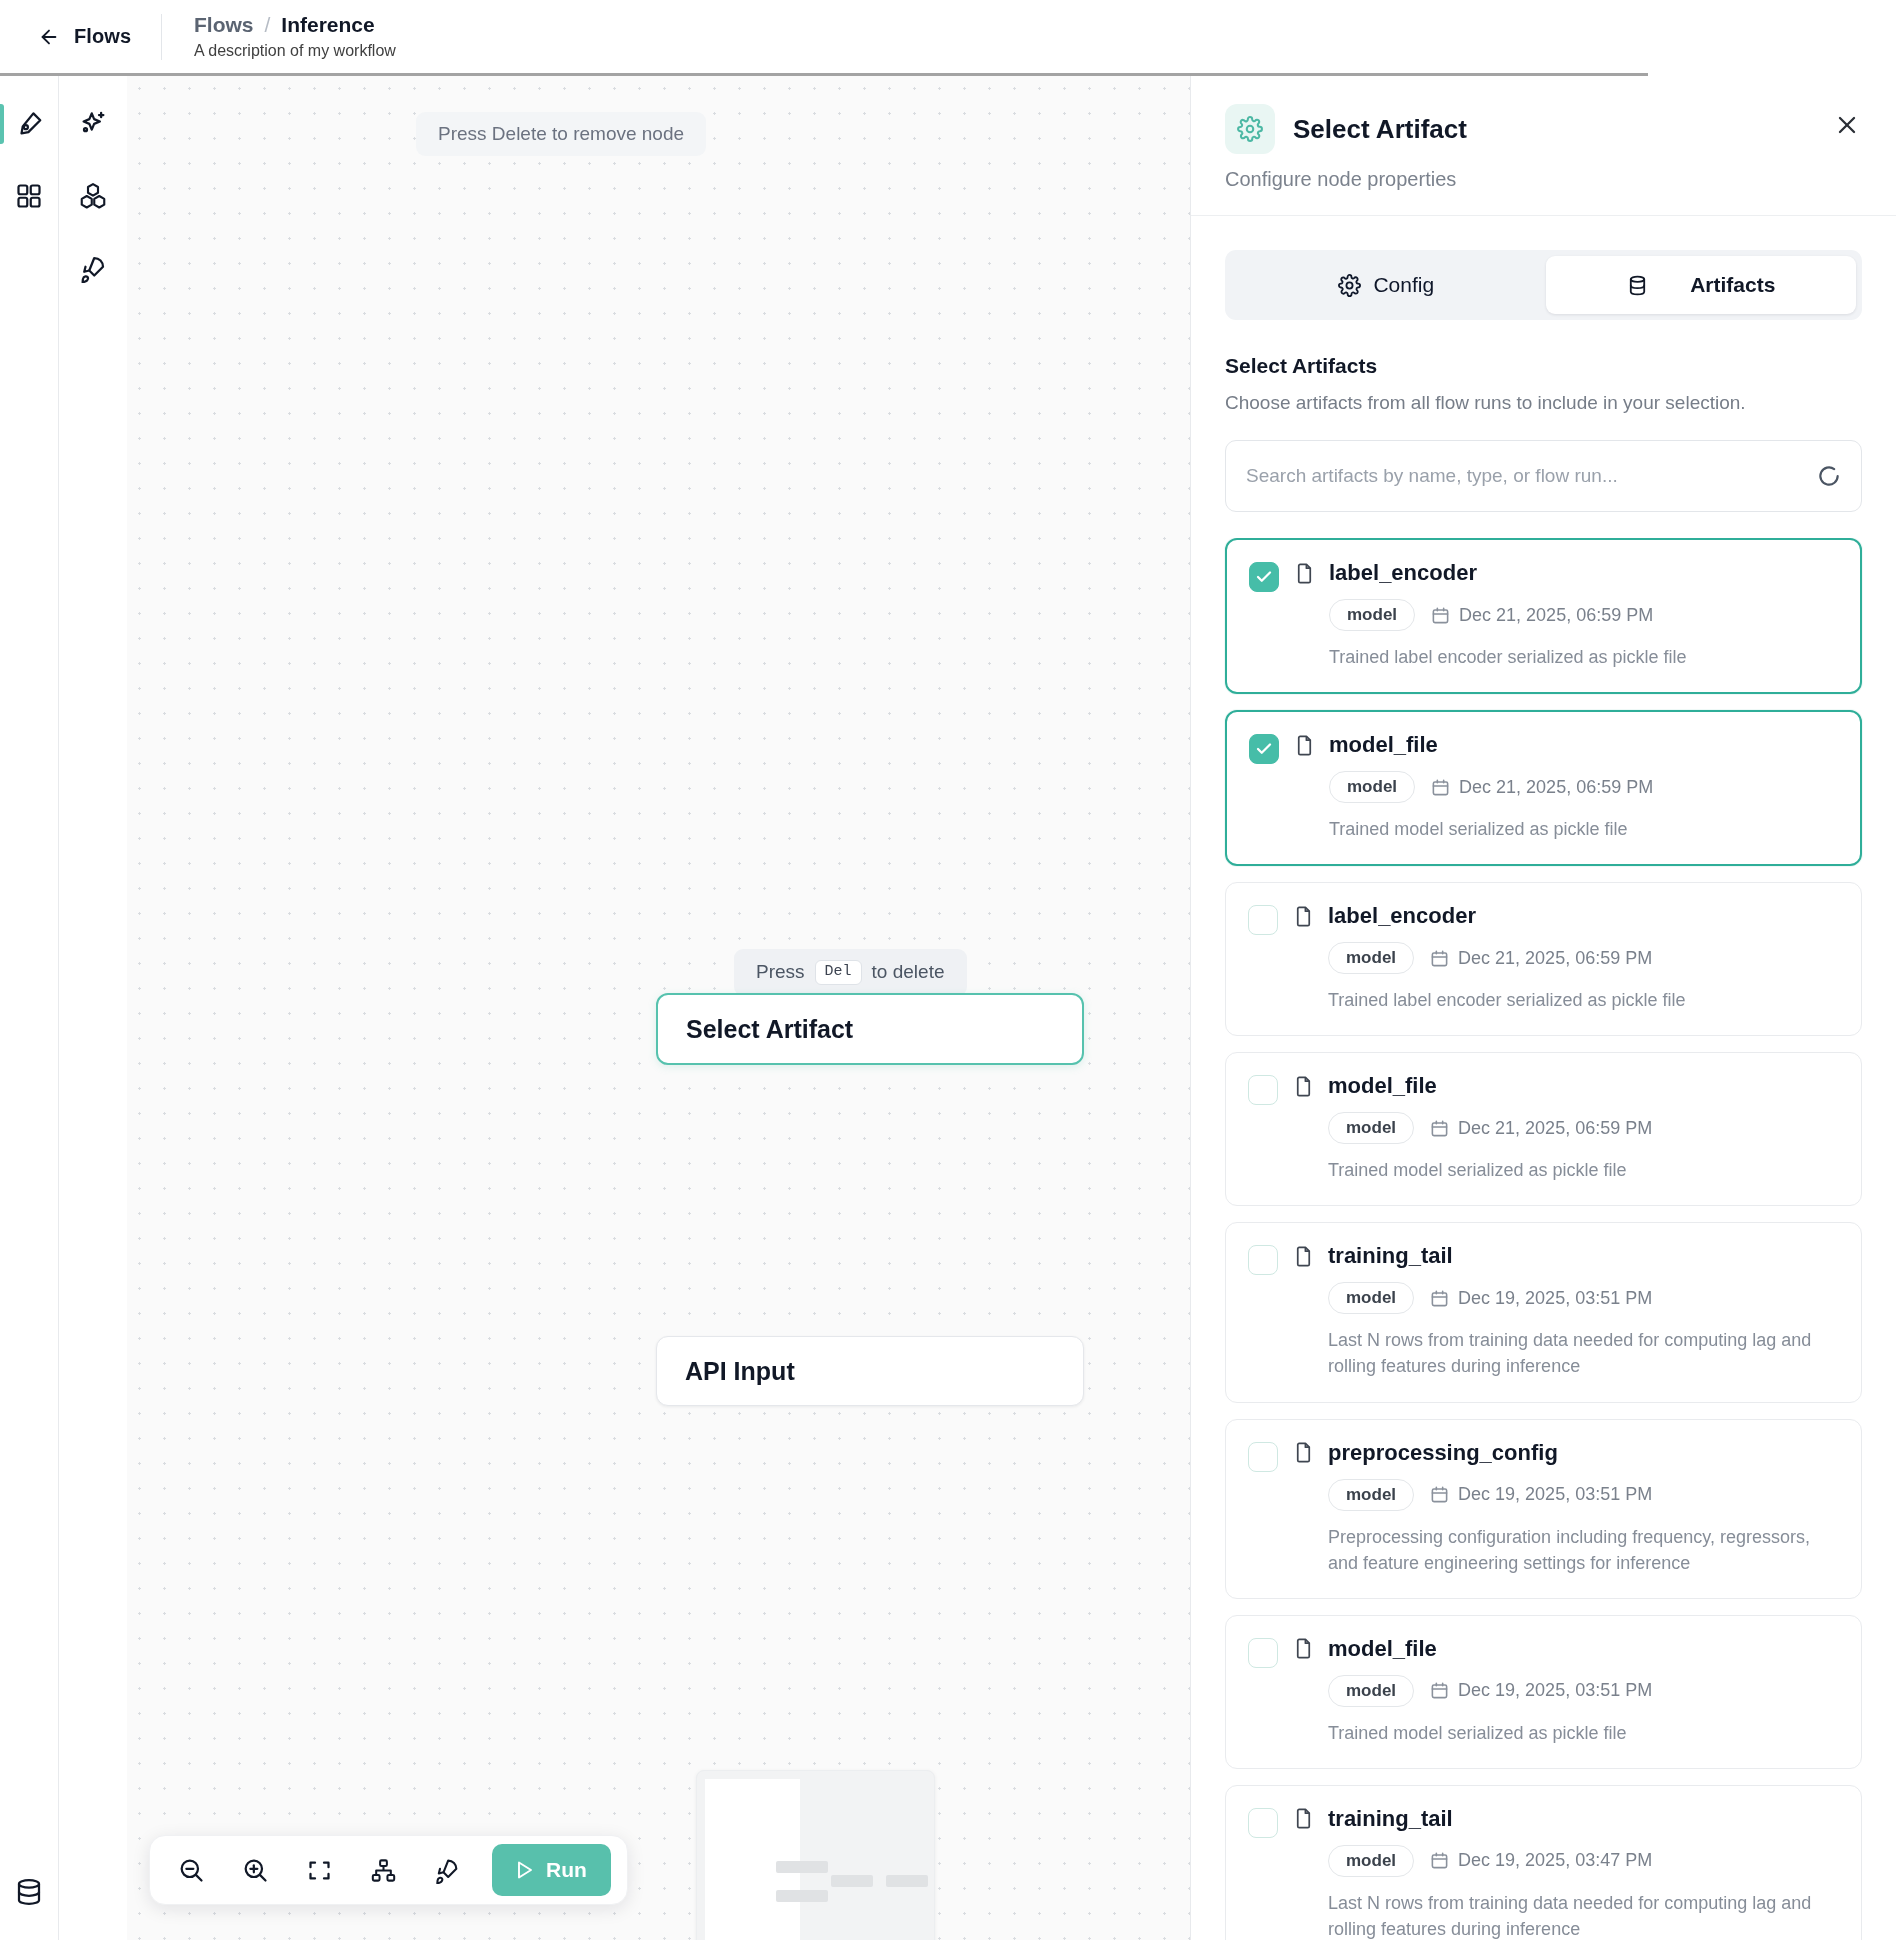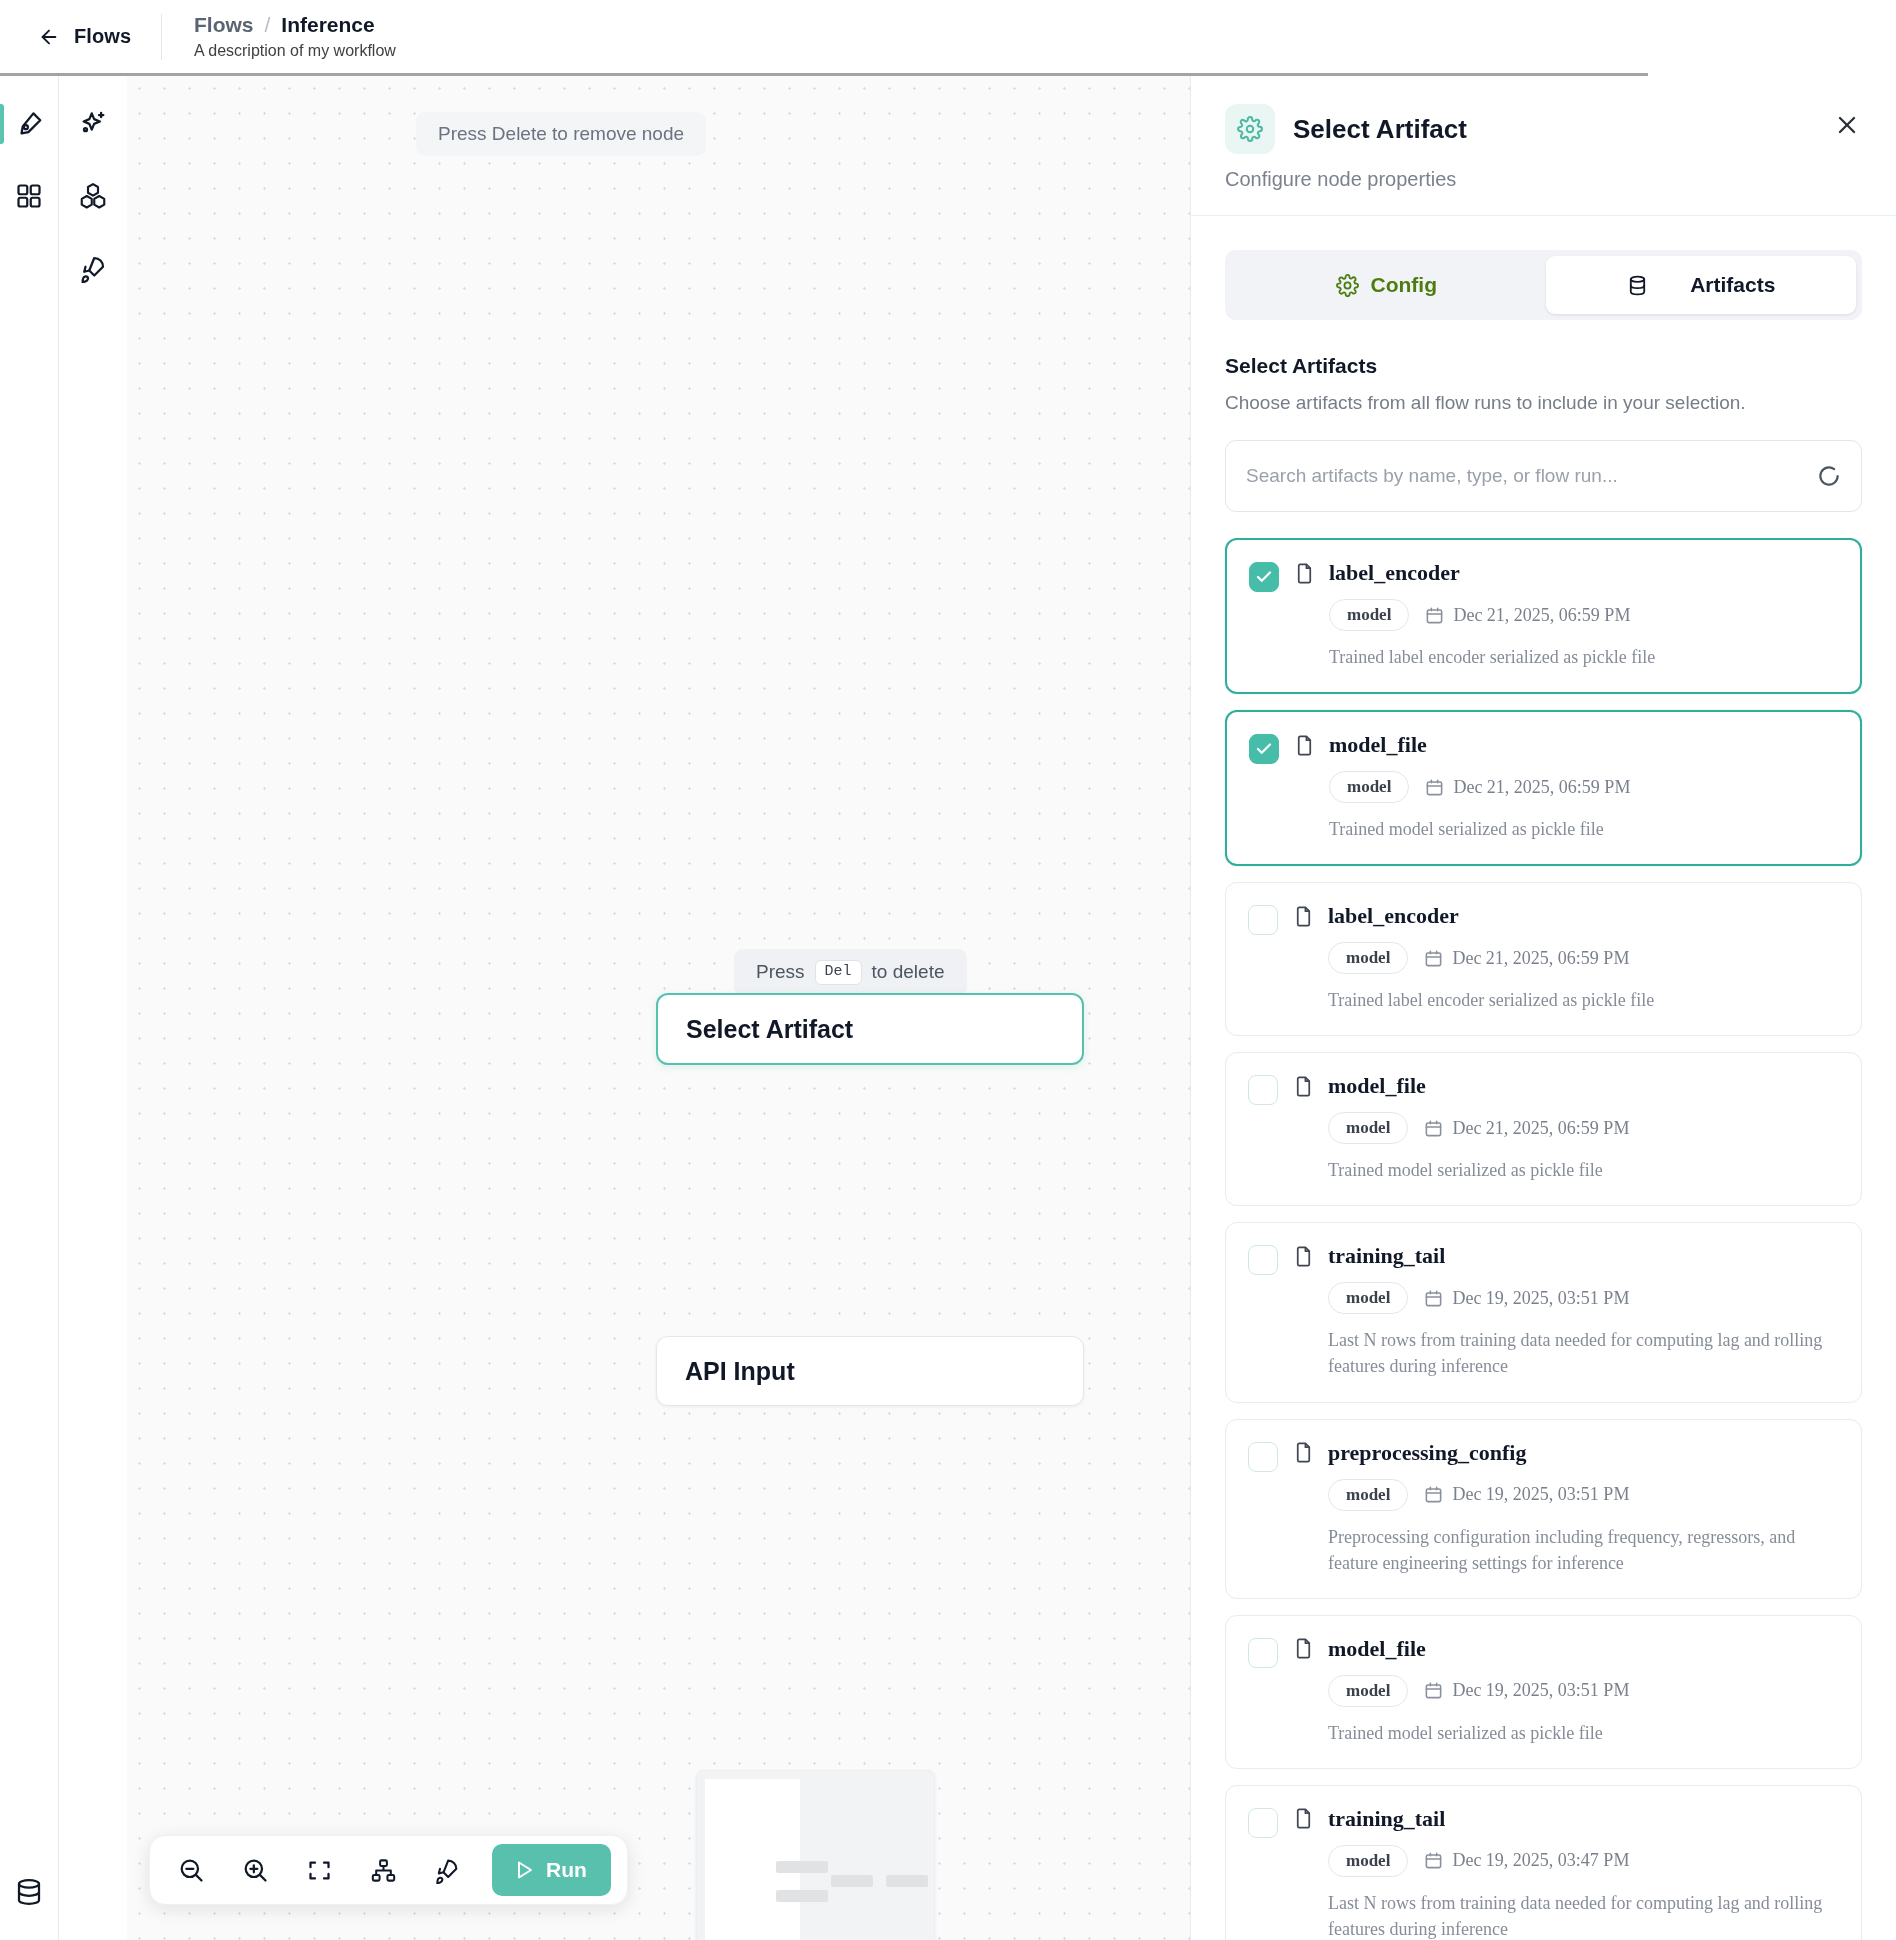--- a/index.html
+++ b/index.html
@@ -139,22 +139,22 @@
     color: #2b2f36; background: transparent; border: none;
   }
 
   .tabs {
     margin: 34px 34px 0 34px; background: #f1f3f6; border-radius: 11px;
     padding: 6px; display: flex; gap: 4px;
   }
   .tab {
     flex: 1; height: 58px; border-radius: 9px; border: none; background: transparent;
     display: flex; align-items: center; justify-content: center; gap: 12px;
-    font-size: 21px; color: #4d7c0f; font-family: "Liberation Sans", sans-serif;
-    font-weight: 700;
+    font-size: 21px; color: #0f172a; font-family: "Liberation Sans", sans-serif;
+    font-weight: 400;
   }
   .tab.active { background: #ffffff; color: #111827; box-shadow: 0 1px 3px rgba(16,24,40,.10); font-weight: 600; gap: 41px; }
 
   .section-head { padding: 34px 34px 0 34px; }
   .section-title { font-size: 21px; font-weight: 700; color: #111827; }
   .section-desc { margin-top: 14px; font-size: 19px; color: #767d88; }
 
   .search-wrap { margin: 26px 34px 0 34px; position: relative; }
   .search-input {
     width: 100%; height: 72px; border: 1px solid #e3e6ea; border-radius: 11px;
@@ -178,21 +178,21 @@
   .artifact-card.selected {
     border: 2px solid #2fae99; box-shadow: 0 0 0 1px rgba(47,174,153,.08);
   }
   .card-row { display: flex; align-items: flex-start; gap: 14px; }
   .chk {
     width: 30px; height: 30px; border-radius: 8px; border: 1.6px solid #cfe8e2;
     background: #ffffff; flex: none; margin-top: 2px;
     display: flex; align-items: center; justify-content: center;
   }
   .chk.checked { background: #46bda8; border-color: #46bda8; color: #ffffff; }
-  .card-main { flex: 1; min-width: 0; font-family: Liberation Serif, serif; }
+  .card-main { flex: 1; min-width: 0; }
   .card-name-row { display: flex; align-items: center; gap: 13px; }
   .file-icon { width: 23px; height: 25px; color: #3f4651; flex: none; }
   .card-name { font-size: 22px; font-weight: 600; color: #111827; }
   .meta-row { display: flex; align-items: center; gap: 16px; margin-top: 13px; margin-left: 36px; }
   .badge {
     border: 1px solid #e4e7ea; border-radius: 994px; padding: 5px 17px;
     font-size: 17px; font-weight: 600; color: #3b424c; background: #ffffff;
   }
   .date { display: flex; align-items: center; gap: 9px; font-size: 18px; color: #7a818c; }
   .cal-icon { width: 19px; height: 19px; color: #8a919c; flex: none; }

